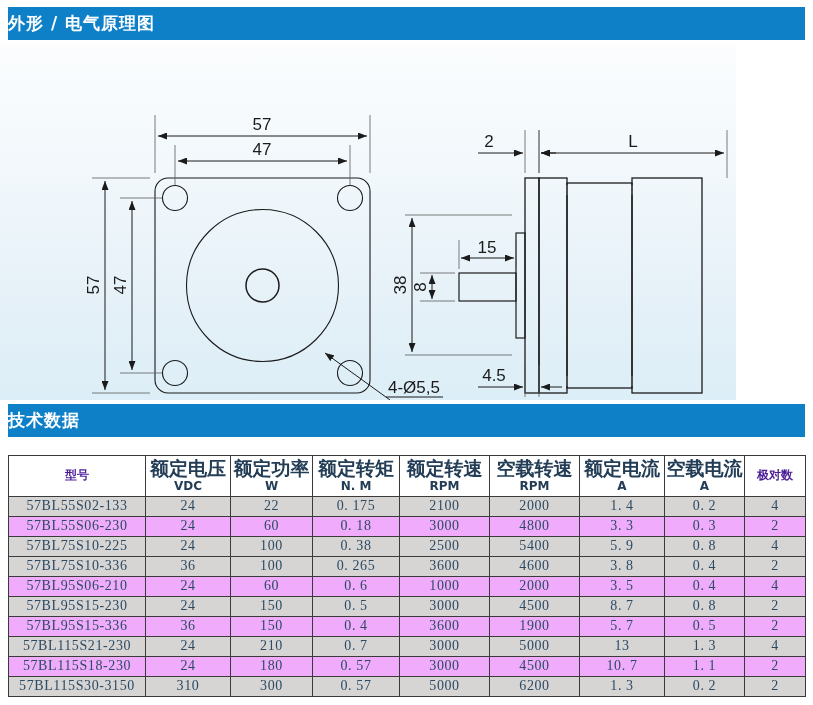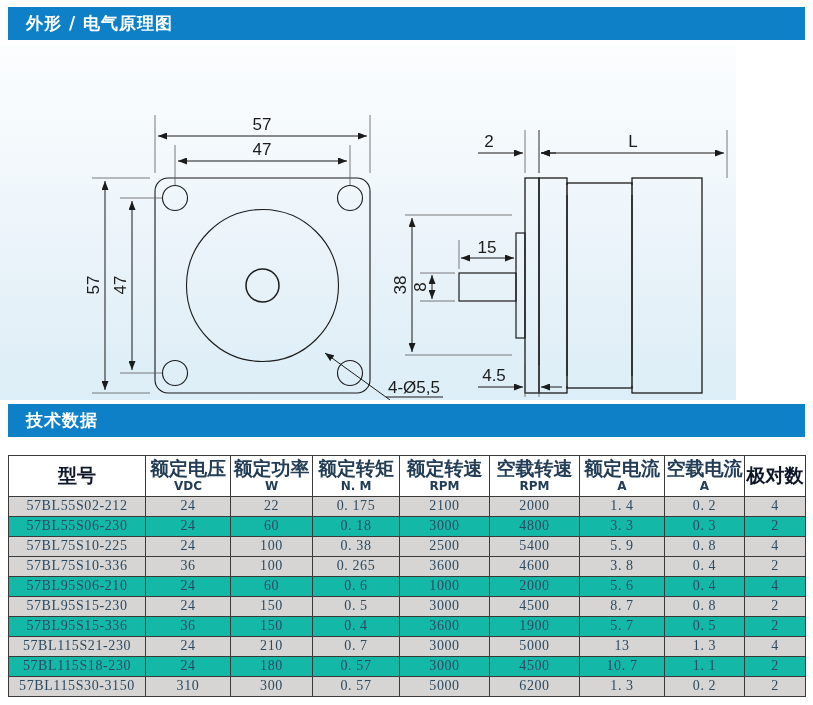--- a/index.html
+++ b/index.html
@@ -24,21 +24,21 @@
     width: 797px;
     background: #0d80c8;
     display: flex;
     align-items: center;
   }
   .banner-label {
     color: #ffffff;
     font-size: 17px;
     font-weight: bold;
     letter-spacing: 1px;
-    padding-left: 18px;
+    padding-left: 0;
     font-family: "DejaVu Sans", "Liberation Sans", sans-serif;
   }
   #banner-outline { top: 7px; }
   #banner-tech    { top: 404px; }
 
   
   #drawing-area {
     position: absolute;
     left: 0; top: 45px;
     width: 736px; height: 355px;
@@ -80,33 +80,33 @@
   .th-unit {
     display: block;
     font-size: 12px;
     font-weight: bold;
     color: #223d55;
     line-height: 1.15;
     font-family: "DejaVu Sans", "Liberation Sans", sans-serif;
   }
   .th-single {
     display: block;
-    font-size: 19px;
+    font-size: 12px;
     font-weight: bold;
-    color: #0f172a;
+    color: #4c1d95;
     font-family: "DejaVu Sans", "Liberation Sans", sans-serif;
   }
   table.tech td {
     height: 20px;
     font-size: 14px;
     padding: 0;
     letter-spacing: 0.6px;
   }
   tr.row-gray  td { background: #d6d5d3; }
-  tr.row-blue  td { background: #14b8a6; margin-left: 40px; }
+  tr.row-blue  td { background: #f0abfc; margin-left: 40px; }
 </style>
 </head>
 <body>
 
 <div id="page">
 
   <div class="banner" id="banner-outline">
     <span class="banner-label">外形 / 电气原理图</span>
   </div>
 
@@ -291,21 +291,21 @@
               <span class="th-cn">空载电流</span>
               <span class="th-unit">A</span>
             </th>
             <th>
               <span class="th-single">极对数</span>
             </th>
           </tr>
       </thead>
       <tbody id="tbody">
           <tr class="row-gray">
-            <td>57BL55S02-212</td>
+            <td>57BL55S02-133</td>
             <td>24</td>
             <td>22</td>
             <td>0. 175</td>
             <td>2100</td>
             <td>2000</td>
             <td>1. 4</td>
             <td>0. 2</td>
             <td>4</td>
           </tr>
           <tr class="row-blue">
@@ -341,21 +341,21 @@
             <td>0. 4</td>
             <td>2</td>
           </tr>
           <tr class="row-blue">
             <td>57BL95S06-210</td>
             <td>24</td>
             <td>60</td>
             <td>0. 6</td>
             <td>1000</td>
             <td>2000</td>
-            <td>5. 6</td>
+            <td>3. 5</td>
             <td>0. 4</td>
             <td>4</td>
           </tr>
           <tr class="row-gray">
             <td>57BL95S15-230</td>
             <td>24</td>
             <td>150</td>
             <td>0. 5</td>
             <td>3000</td>
             <td>4500</td>

